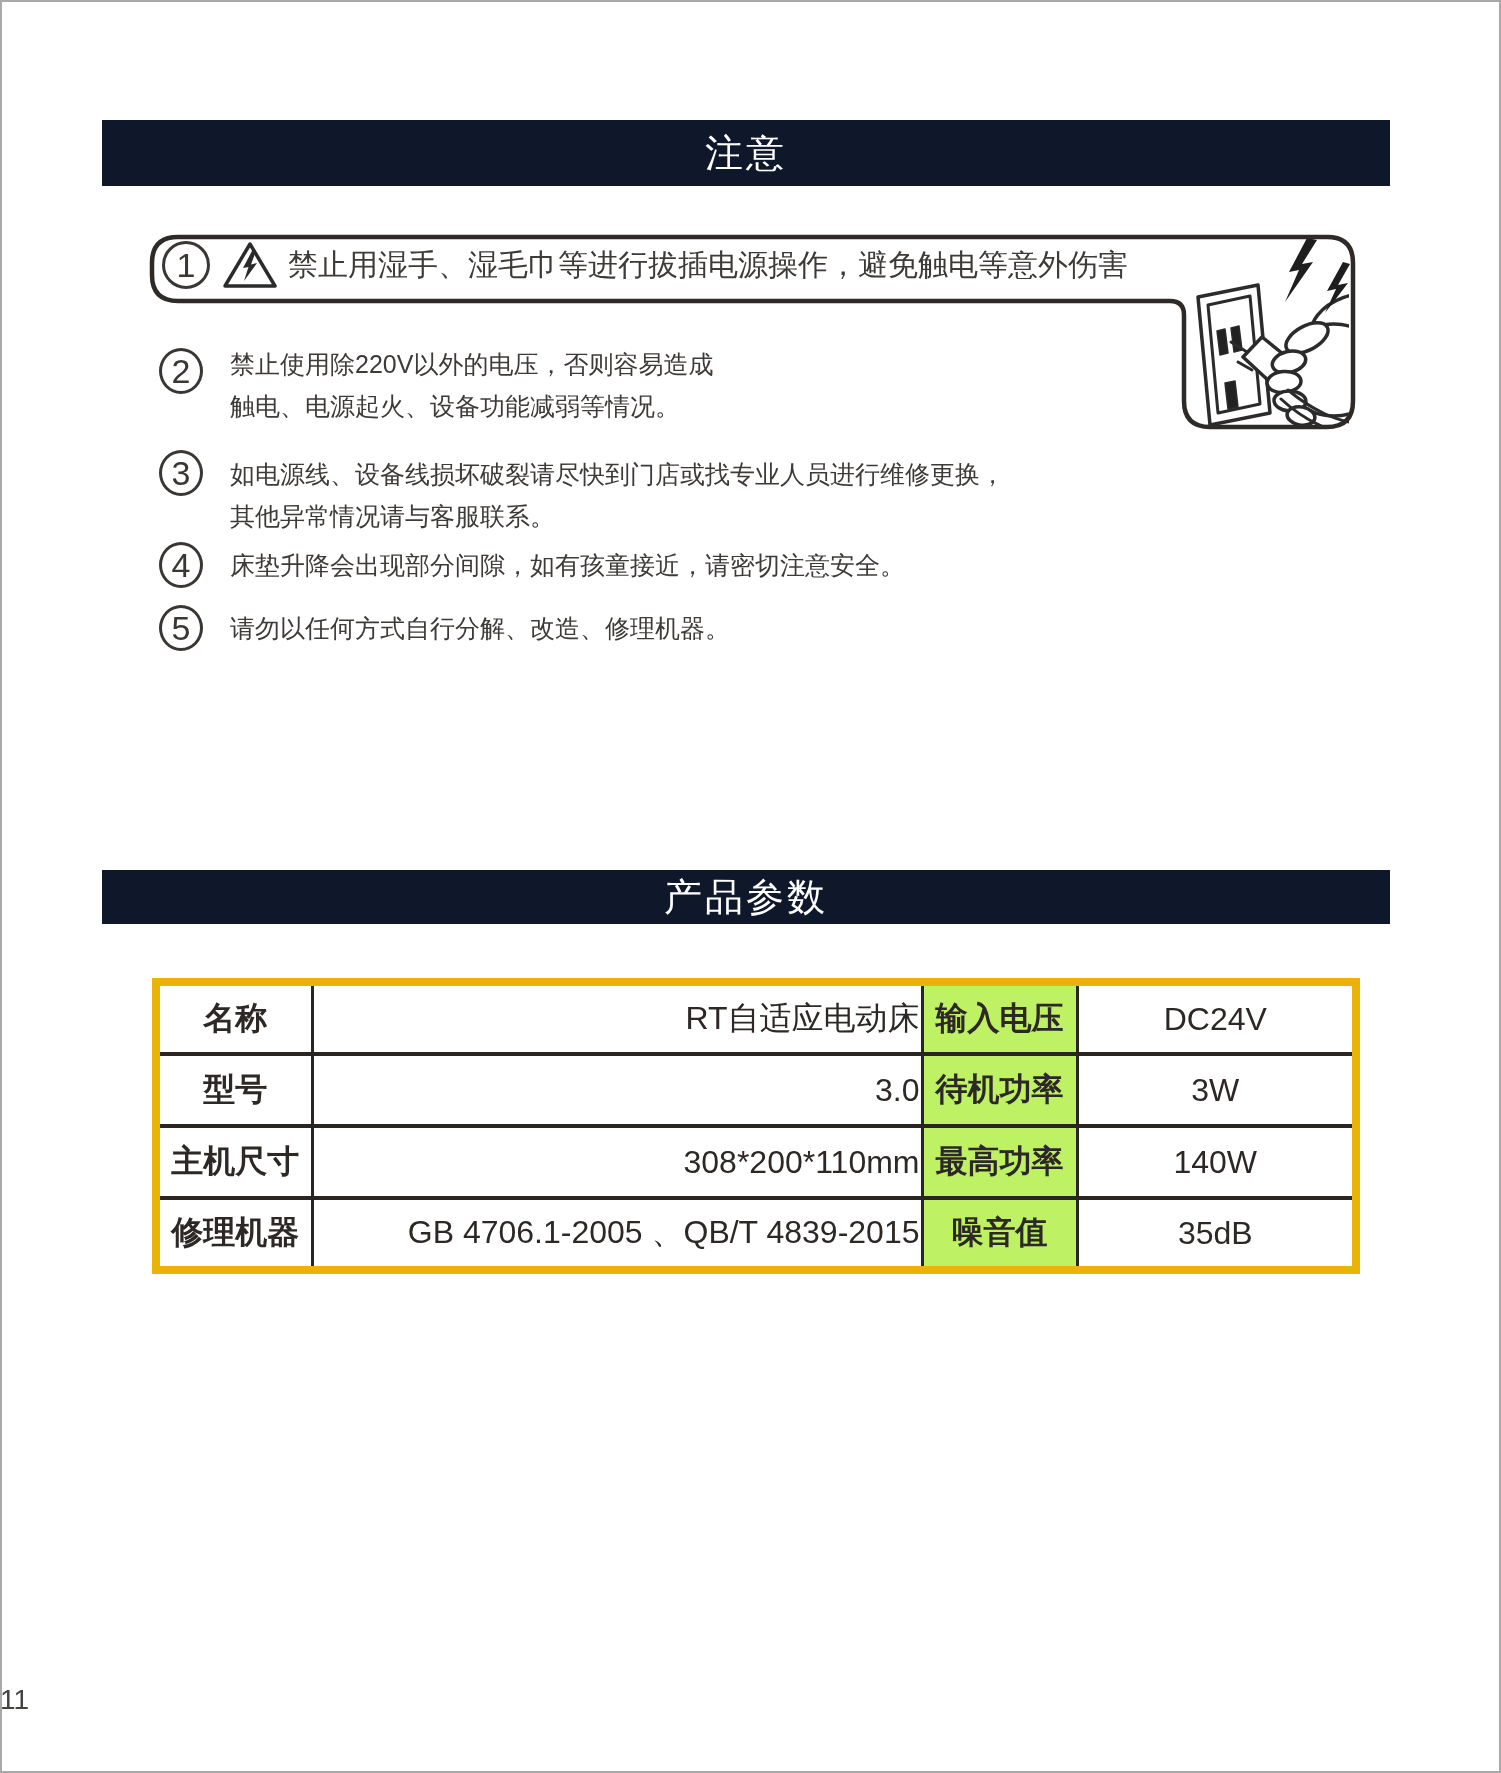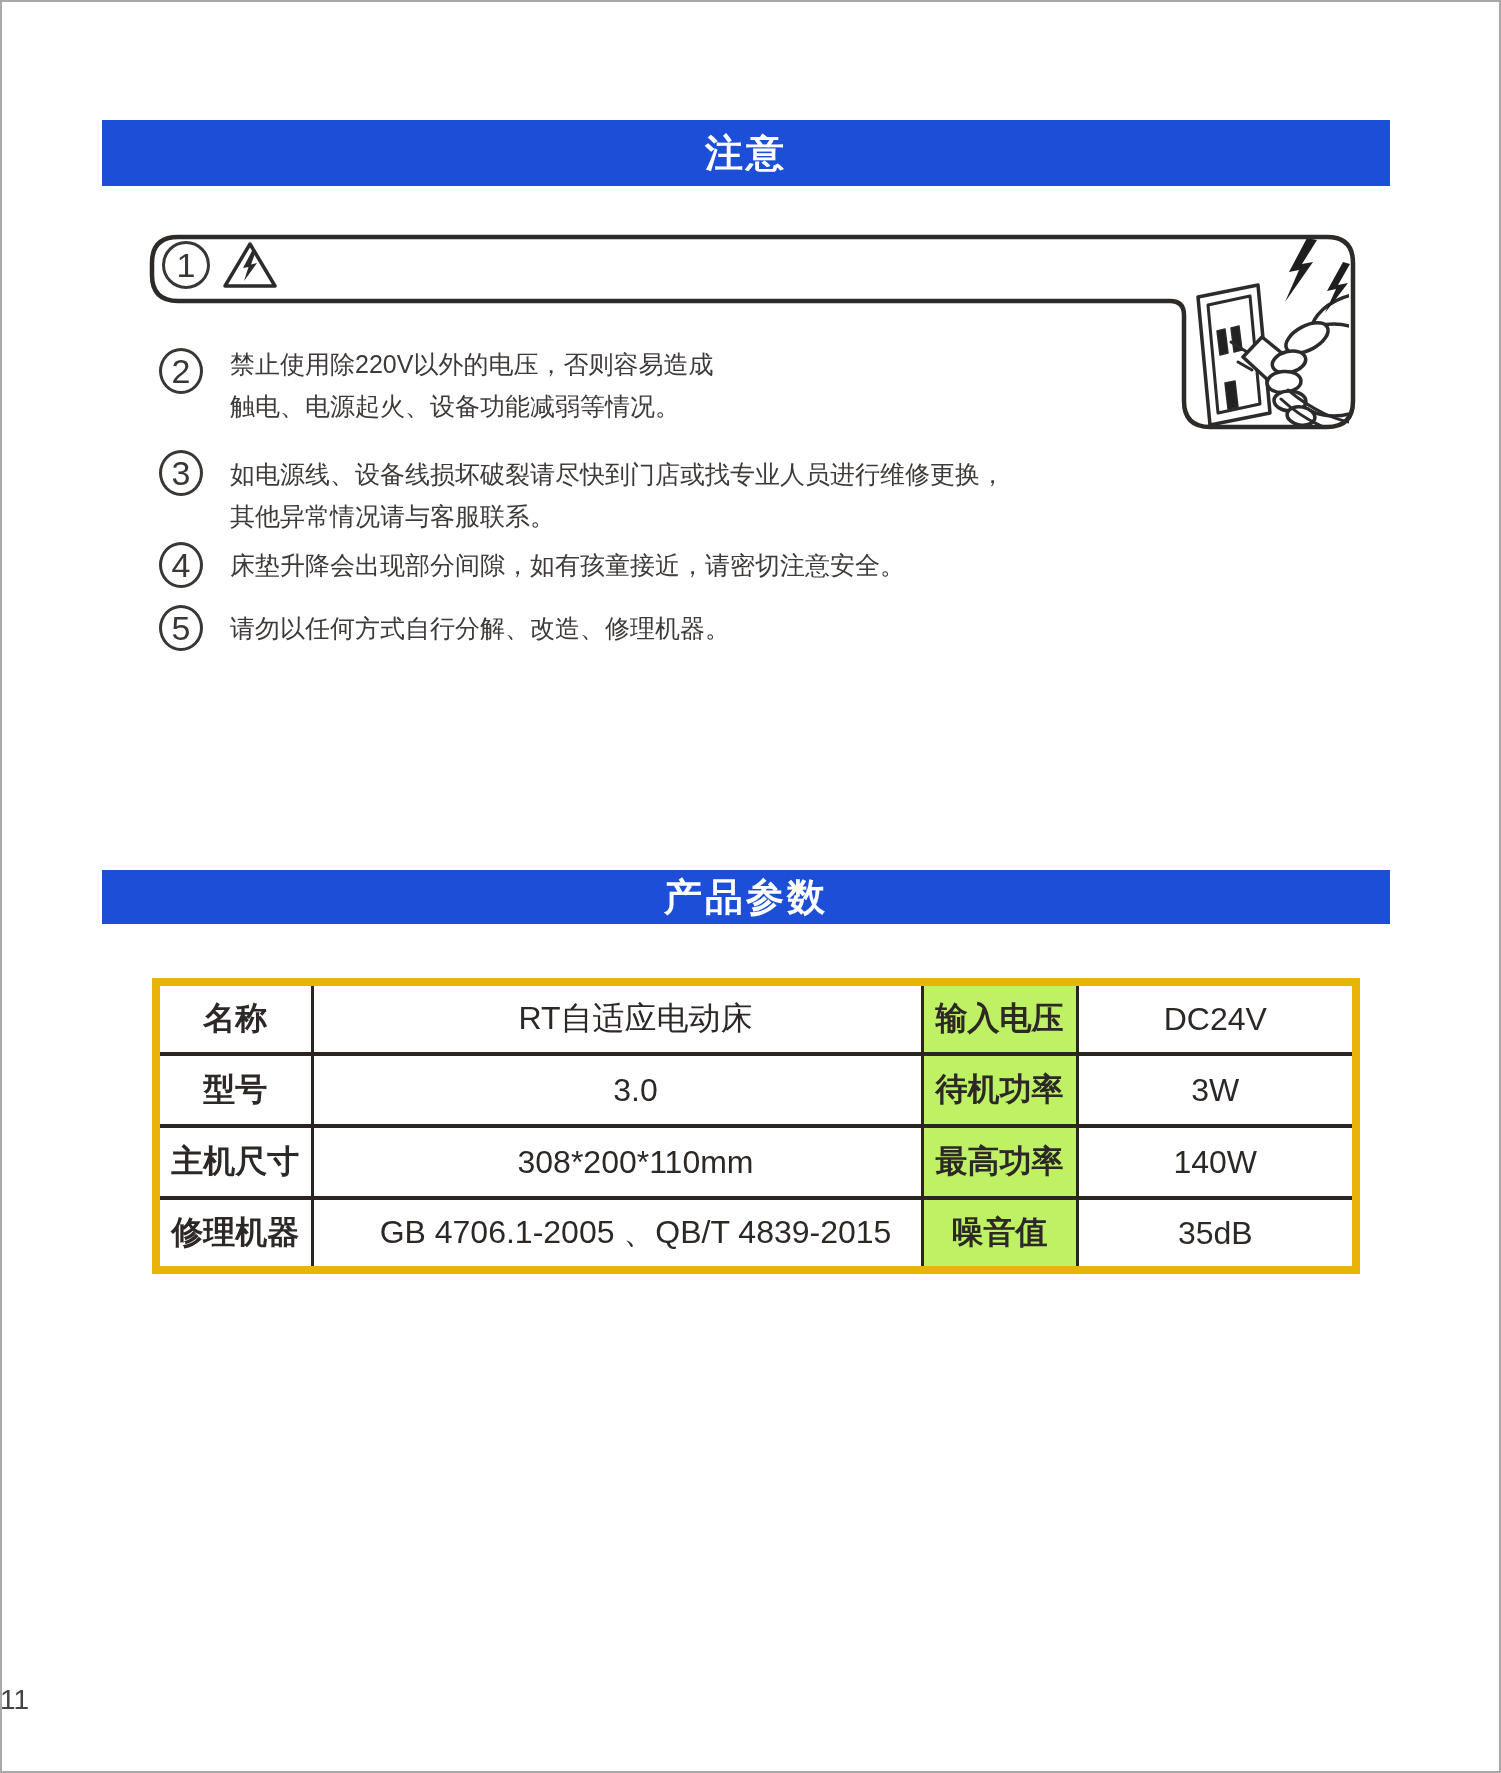--- a/index.html
+++ b/index.html
@@ -6,23 +6,23 @@
   .page{
     position:relative;
     width:1501px;height:1773px;
     background:#ffffff;
     box-shadow: inset 0 0 0 2px #a9a9a9;
     font-family:"Liberation Sans","DejaVu Sans",sans-serif;
     overflow:hidden;
   }
   .section-bar{
     position:absolute;left:102px;width:1288px;height:66px;
-    background:#1d4ed8;color:#ffffff;
+    background:#0f172a;color:#ffffff;
     display:flex;align-items:center;justify-content:center;
-    font-size:38px;font-weight:700;letter-spacing:3px;
+    font-size:38px;font-weight:400;letter-spacing:3px;
   }
   .num-circle{
     position:absolute;width:44px;height:46px;
     border:3px solid #3a3634;border-radius:50%;
     box-sizing:border-box;
     color:#3a3634;font-size:34px;font-weight:500;
     display:flex;align-items:center;justify-content:center;
     background:#ffffff;
   }
   .notice-line{
@@ -40,21 +40,21 @@
   }
   table.specs td{
     height:72px;
     font-size:32px;color:#2d2826;
     border:3px solid #2b2522;
     border-top-width:4px;border-bottom-width:4px;
     box-sizing:border-box;
     vertical-align:middle;
   }
   td.c1{width:156px;font-weight:700;text-align:center;}
-  td.c2{width:610px;text-align:center;padding-left:38px;color:#3e3a38;}
+  td.c2{width:610px;text-align:right;padding-left:38px;color:#3e3a38;}
   td.c3{width:155px;font-weight:700;text-align:center;background:#bef264;}
   td.c4{width:279px;text-align:center;color:#3e3a38;}
   .page-number{
     position:absolute;left:0;right:0;top:1684px;
     text-align:left;font-size:28px;color:#454240;
   }
 </style>
 </head>
 <body>
 
@@ -101,20 +101,21 @@
     <path d="M 178,237 H 1327 Q 1353,237 1353,263 V 401 Q 1353,427 1327,427 H 1210 Q 1184,427 1184,401 V 315 Q 1184,301 1170,301 H 178 Q 152,301 152,275 V 263 Q 152,237 178,237 Z" fill="none" stroke="#2e2a28" stroke-width="4.5"></path>
   </svg>
 
   <div class="num-circle" style="left:162px;top:241px;width:48px;height:48px;">
     <span>1</span>
   </div>
   <svg class="warn-tri" width="56" height="48" viewBox="0 0 56 48">
     <path d="M28,3 L53,45 L3,45 Z" fill="#ffffff" stroke="#2b2b2b" stroke-width="3.5" stroke-linejoin="round"></path>
     <path d="M30,10 L21,27 L26.5,26 L22,40 L35,22 L29,23.5 L34,10 Z" fill="#2b2b2b"></path>
   </svg>
+  <div class="notice-line" style="left:288px;top:248px;font-size:30px;line-height:34px;">禁止用湿手、湿毛巾等进行拔插电源操作，避免触电等意外伤害</div>
 
   <div class="num-circle" style="left:159px;top:348px;">
     <span>2</span>
   </div>
   <div class="notice-line" style="top:343px;">
     <div>禁止使用除220V以外的电压，否则容易造成</div>
     <div>触电、电源起火、设备功能减弱等情况。</div>
   </div>
 
   <div class="num-circle" style="left:159px;top:450px;">

